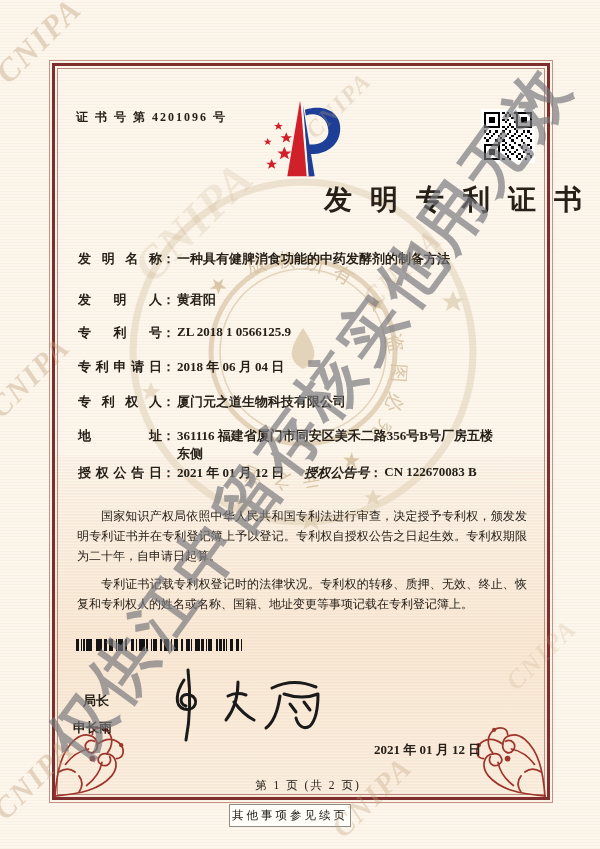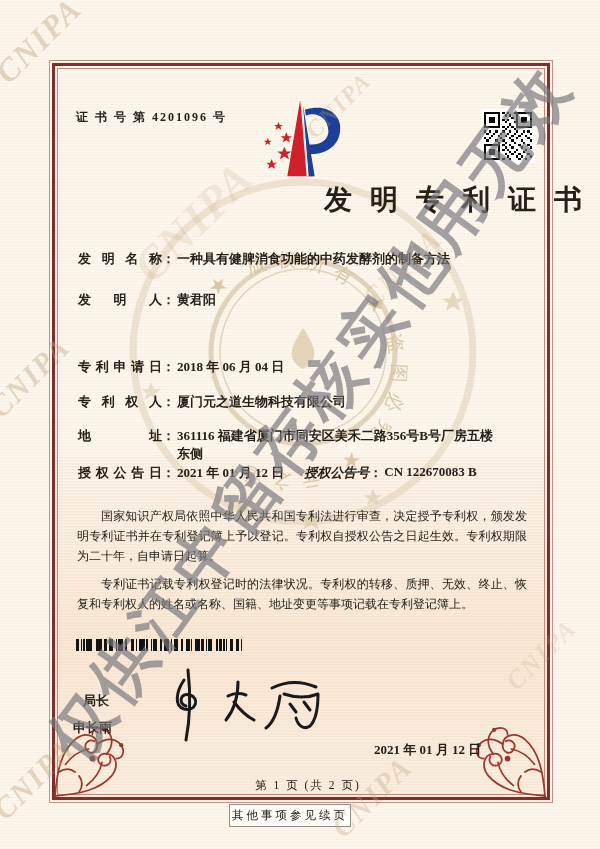--- a/index.html
+++ b/index.html
@@ -116,20 +116,23 @@
   </div>
 
   <div class="title">发明专利证书</div>
 
   <div class="row" style="top:250px">
     <span class="lbl">发明名称</span><span class="colon">：</span><span class="val">一种具有健脾消食功能的中药发酵剂的制备方法</span>
   </div>
   <div class="row" style="top:291px">
     <span class="lbl">发明人</span><span class="colon">：</span><span class="val">黄君阳</span>
   </div>
+  <div class="row" style="top:324px">
+    <span class="lbl">专利号</span><span class="colon">：</span><span class="val">ZL 2018 1 0566125.9</span>
+  </div>
   <div class="row" style="top:358px">
     <span class="lbl">专利申请日</span><span class="colon">：</span><span class="val">2018 年 06 月 04 日</span>
   </div>
   <div class="row" style="top:393px">
     <span class="lbl">专利权人</span><span class="colon">：</span><span class="val">厦门元之道生物科技有限公司</span>
   </div>
   <div class="row" style="top:427px">
     <span class="lbl">地址</span><span class="colon">：</span><span class="val addr"><span>361116 福建省厦门市同安区美禾二路356号B号厂房五楼</span><span>东侧</span></span>
   </div>
   <div class="row" style="top:464px">

